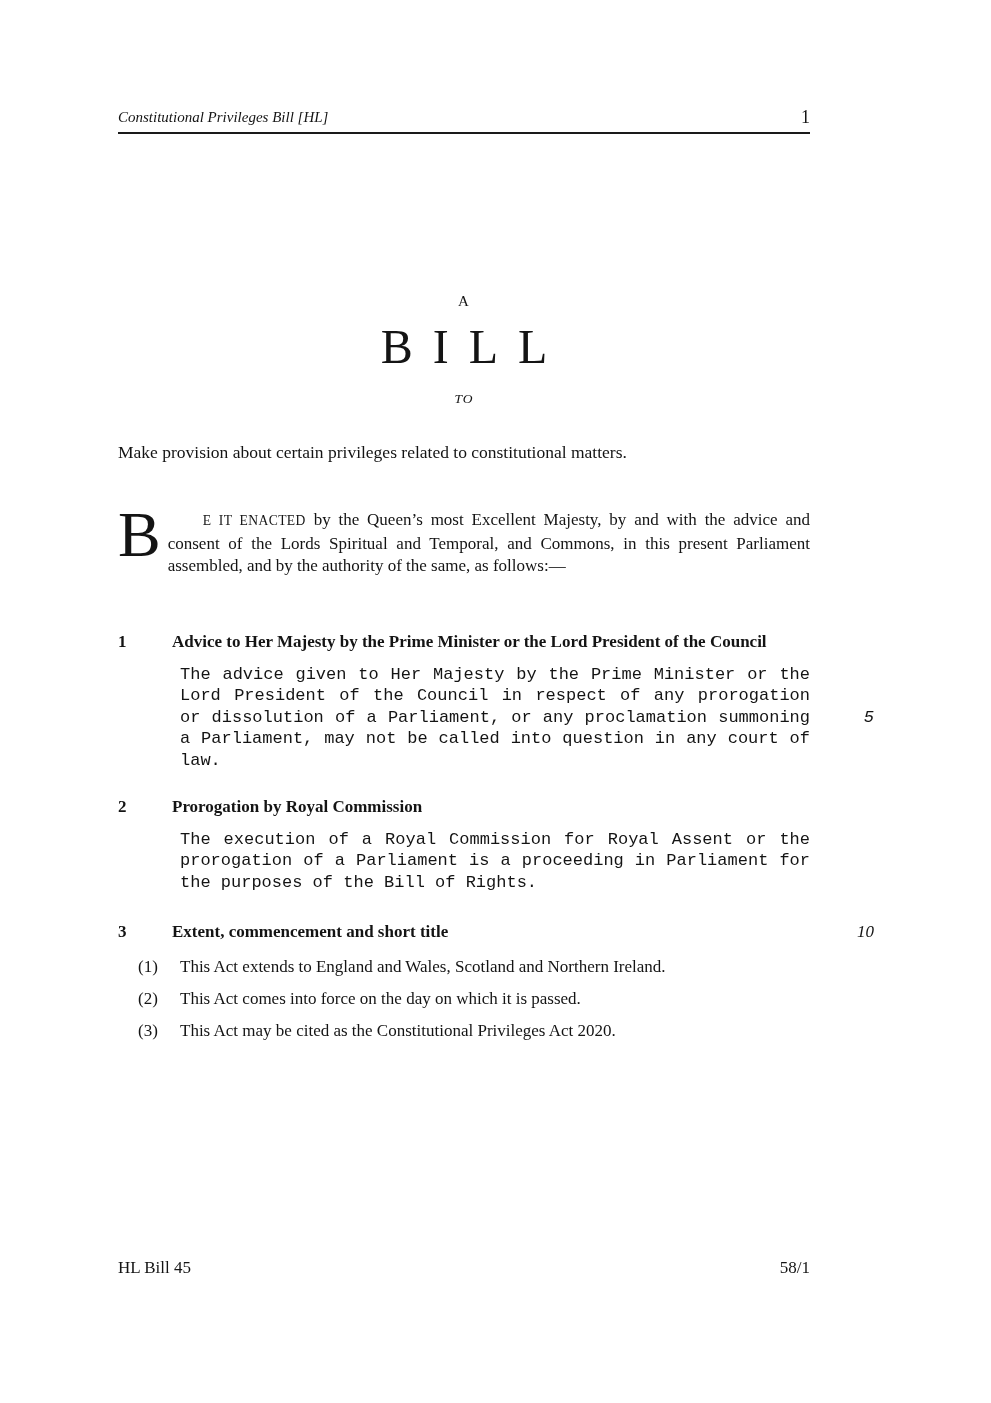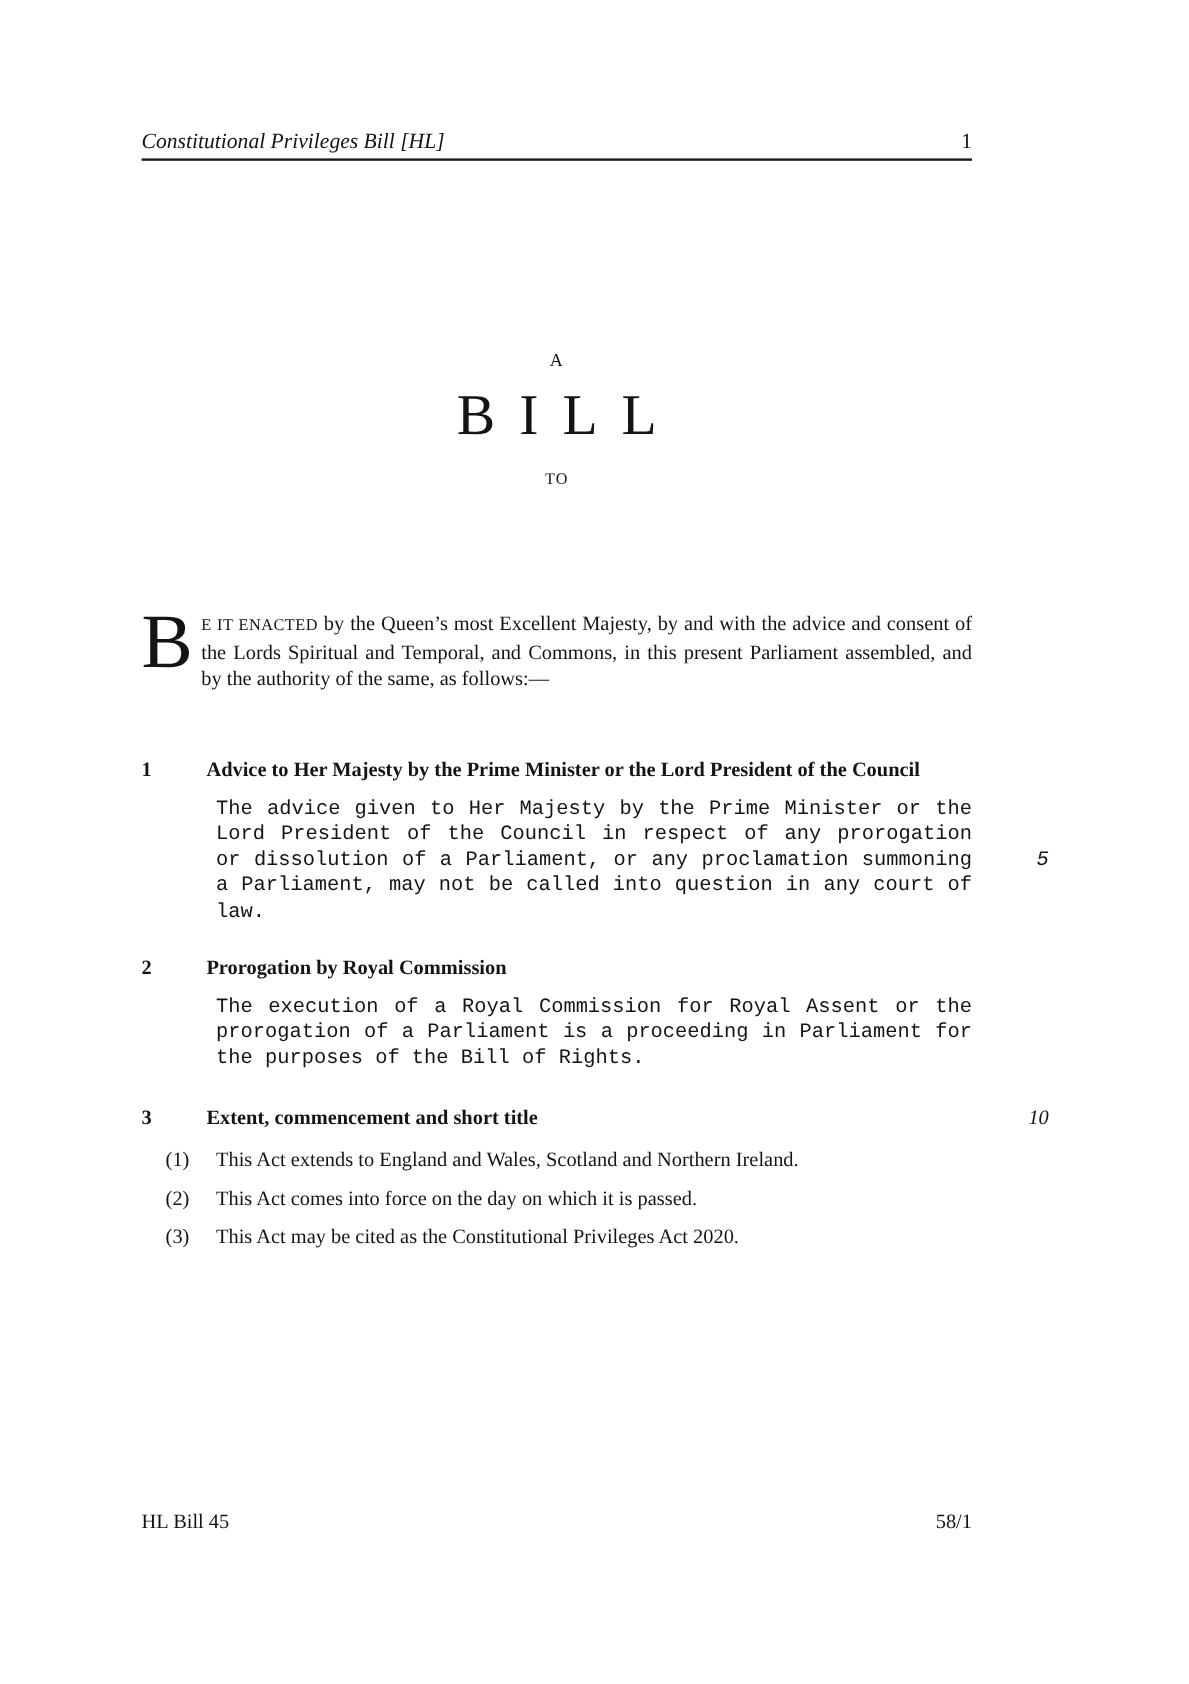--- a/index.html
+++ b/index.html
@@ -24,21 +24,21 @@
     top: 108px;
     width: 692px;
     display: flex;
     justify-content: space-between;
     align-items: flex-end;
     border-bottom: 2px solid #1a1a1a;
     padding-bottom: 6px;
   }
   .running-title {
     font-style: italic;
-    font-size: 18px;
+    font-size: 15px;
     line-height: 18px;
     text-align: center;
   }
   .page-num {
     font-size: 18px;
     line-height: 18px;
   }
 
   
   .title-block {
@@ -59,20 +59,21 @@
     font-weight: normal;
     letter-spacing: 20px;
     text-indent: 20px;
     line-height: 52px;
   }
   .to-line {
     margin-top: 18px;
     font-size: 13.5px;
     letter-spacing: 1px;
     line-height: 15px;
+    font-style: italic;
   }
 
   
   .long-title {
     position: absolute;
     left: 118px;
     top: 441px;
     width: 692px;
     font-size: 17.5px;
     line-height: 22px;
@@ -90,20 +91,21 @@
   }
   .drop-cap {
     float: left;
     font-size: 64px;
     line-height: 45px;
     margin: 3px 7px 0 0;
   }
   .small-caps {
     font-size: 13.6px;
     letter-spacing: 0.4px;
+    margin-left: 35px;
   }
 
   
   .sections {
     position: absolute;
     left: 118px;
     top: 631px;
     width: 692px;
   }
   .sec-head {
@@ -177,20 +179,21 @@
     <span class="running-title">Constitutional Privileges Bill [HL]</span>
     <span class="page-num">1</span>
   </div>
 
   <div class="title-block">
     <div class="a-line">A</div>
     <div class="bill-line">BILL</div>
     <div class="to-line">TO</div>
   </div>
 
+  <div class="long-title">Make provision about certain privileges related to constitutional matters.</div>
 
   <div class="enacting">
     <span class="drop-cap">B</span><span class="small-caps">E IT ENACTED</span><span> by the Queen’s most Excellent Majesty, by and with the advice and consent of the Lords Spiritual and Temporal, and Commons, in this present Parliament assembled, and by the authority of the same, as follows:—</span>
   </div>
 
   <div class="sections">
 
     <div class="section section-1">
       <div class="sec-head">
         <span class="sec-num">1</span>

